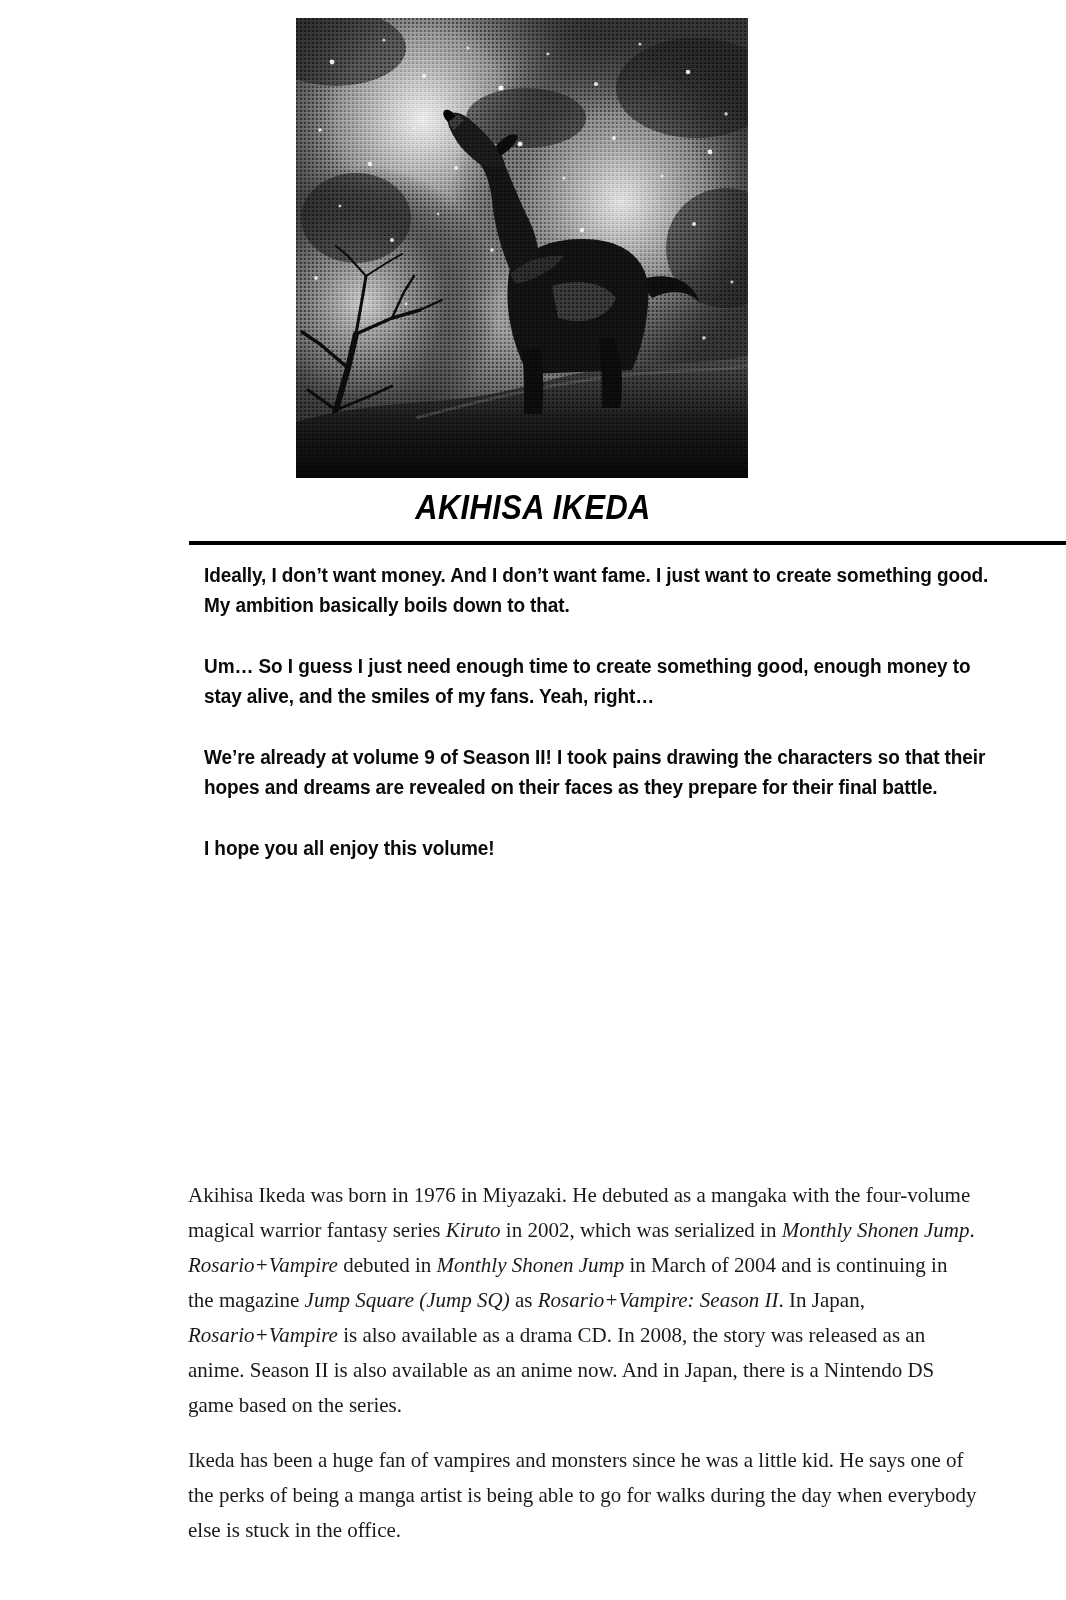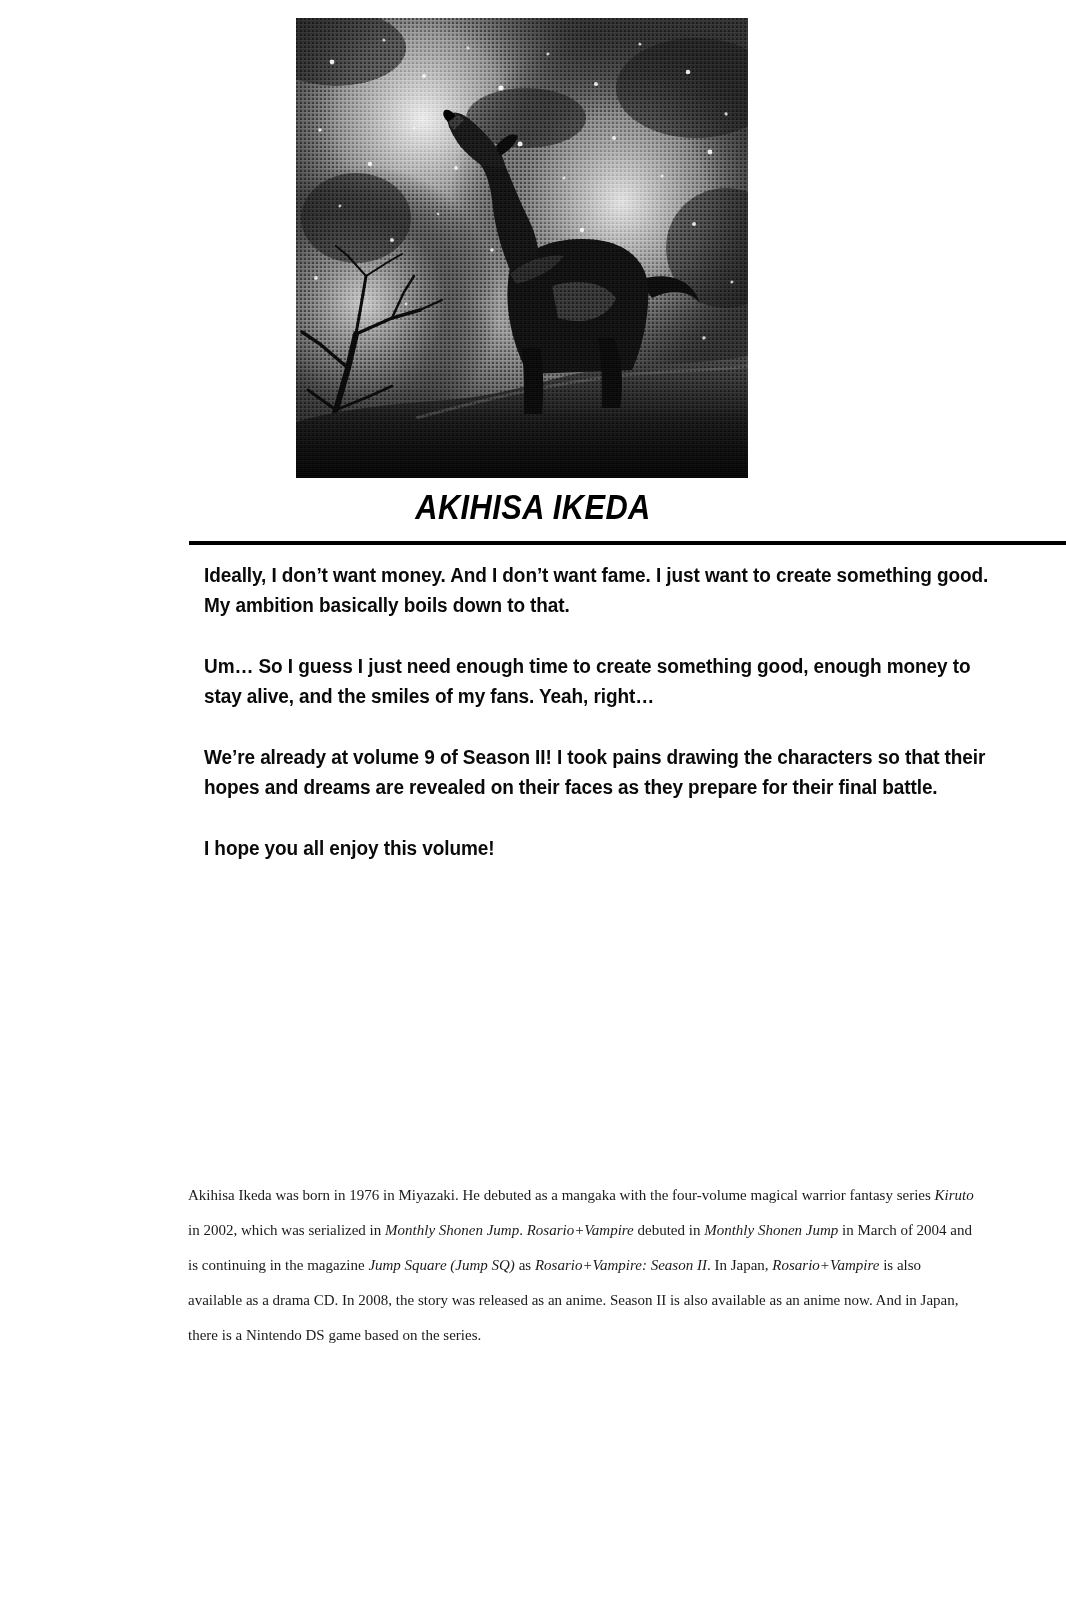--- a/index.html
+++ b/index.html
@@ -104,21 +104,21 @@
   }
   .quote-para:last-child { margin-bottom: 0; }
 
   
   .bio-block {
     position: absolute;
     left: 188px;
     top: 1178px;
     width: 790px;
     font-family: "Liberation Serif", serif;
-    font-size: 15px;
+    font-size: 21px;
     line-height: 35px;
     color: #1a1a1a;
   }
   .bio-para { margin: 0 0 20px 0; }
   .bio-para:last-child { margin-bottom: 0; }
   .bio-para em { font-style: italic; }
 </style>
 </head>
 <body>
 
@@ -257,13 +257,14 @@
 
 <div class="quote-block">
   <p class="quote-para">Ideally, I don’t want money. And I don’t want fame. I just want to create something good. My ambition basically boils down to that.</p>
   <p class="quote-para">Um… So I guess I just need enough time to create something good, enough money to stay alive, and the smiles of my fans. Yeah, right…</p>
   <p class="quote-para">We’re already at volume 9 of Season II! I took pains drawing the characters so that their hopes and dreams are revealed on their faces as they prepare for their final battle.</p>
   <p class="quote-para">I hope you all enjoy this volume!</p>
 </div>
 
 <div class="bio-block">
   <p class="bio-para"><span>Akihisa Ikeda was born in 1976 in Miyazaki. He debuted as a mangaka with the four-volume magical warrior fantasy series </span><em>Kiruto</em><span> in 2002, which was serialized in </span><em>Monthly Shonen Jump</em><span>. </span><em>Rosario+Vampire</em><span> debuted in </span><em>Monthly Shonen Jump</em><span> in March of 2004 and is continuing in the magazine </span><em>Jump Square (Jump SQ)</em><span> as </span><em>Rosario+Vampire: Season II</em><span>. In Japan, </span><em>Rosario+Vampire</em><span> is also available as a drama CD. In 2008, the story was released as an anime. Season II is also available as an anime now. And in Japan, there is a Nintendo DS game based on the series.</span></p>
+  <p class="bio-para">Ikeda has been a huge fan of vampires and monsters since he was a little kid. He says one of the perks of being a manga artist is being able to go for walks during the day when everybody else is stuck in the office.</p>
 </div>
 
 </body></html>

